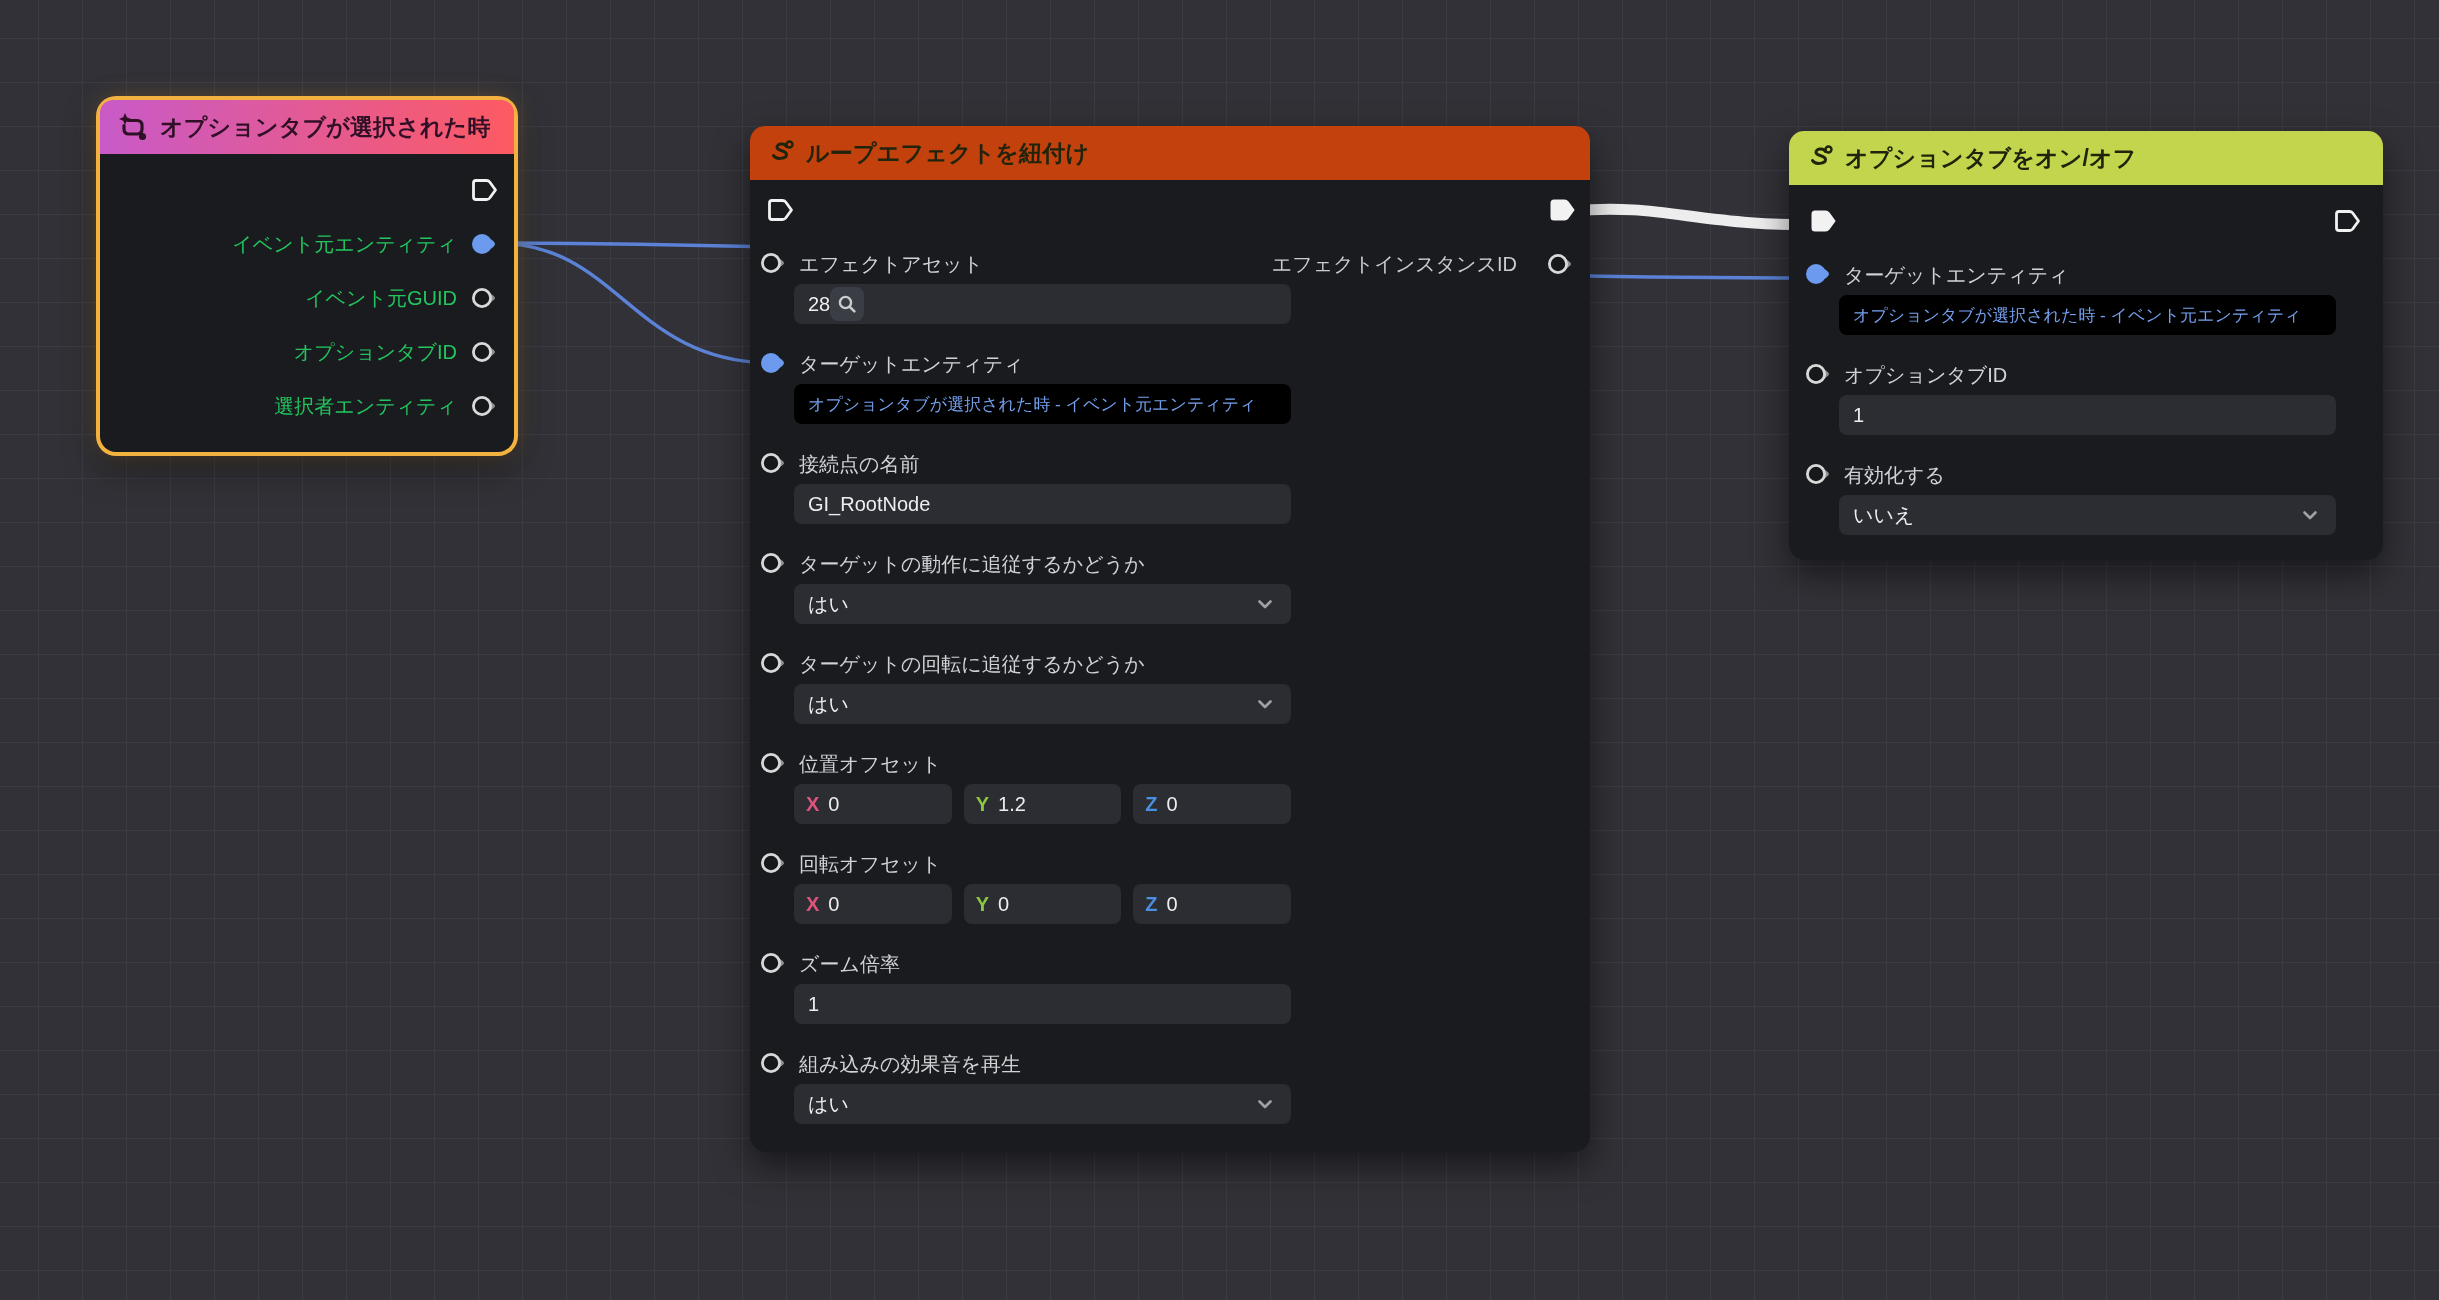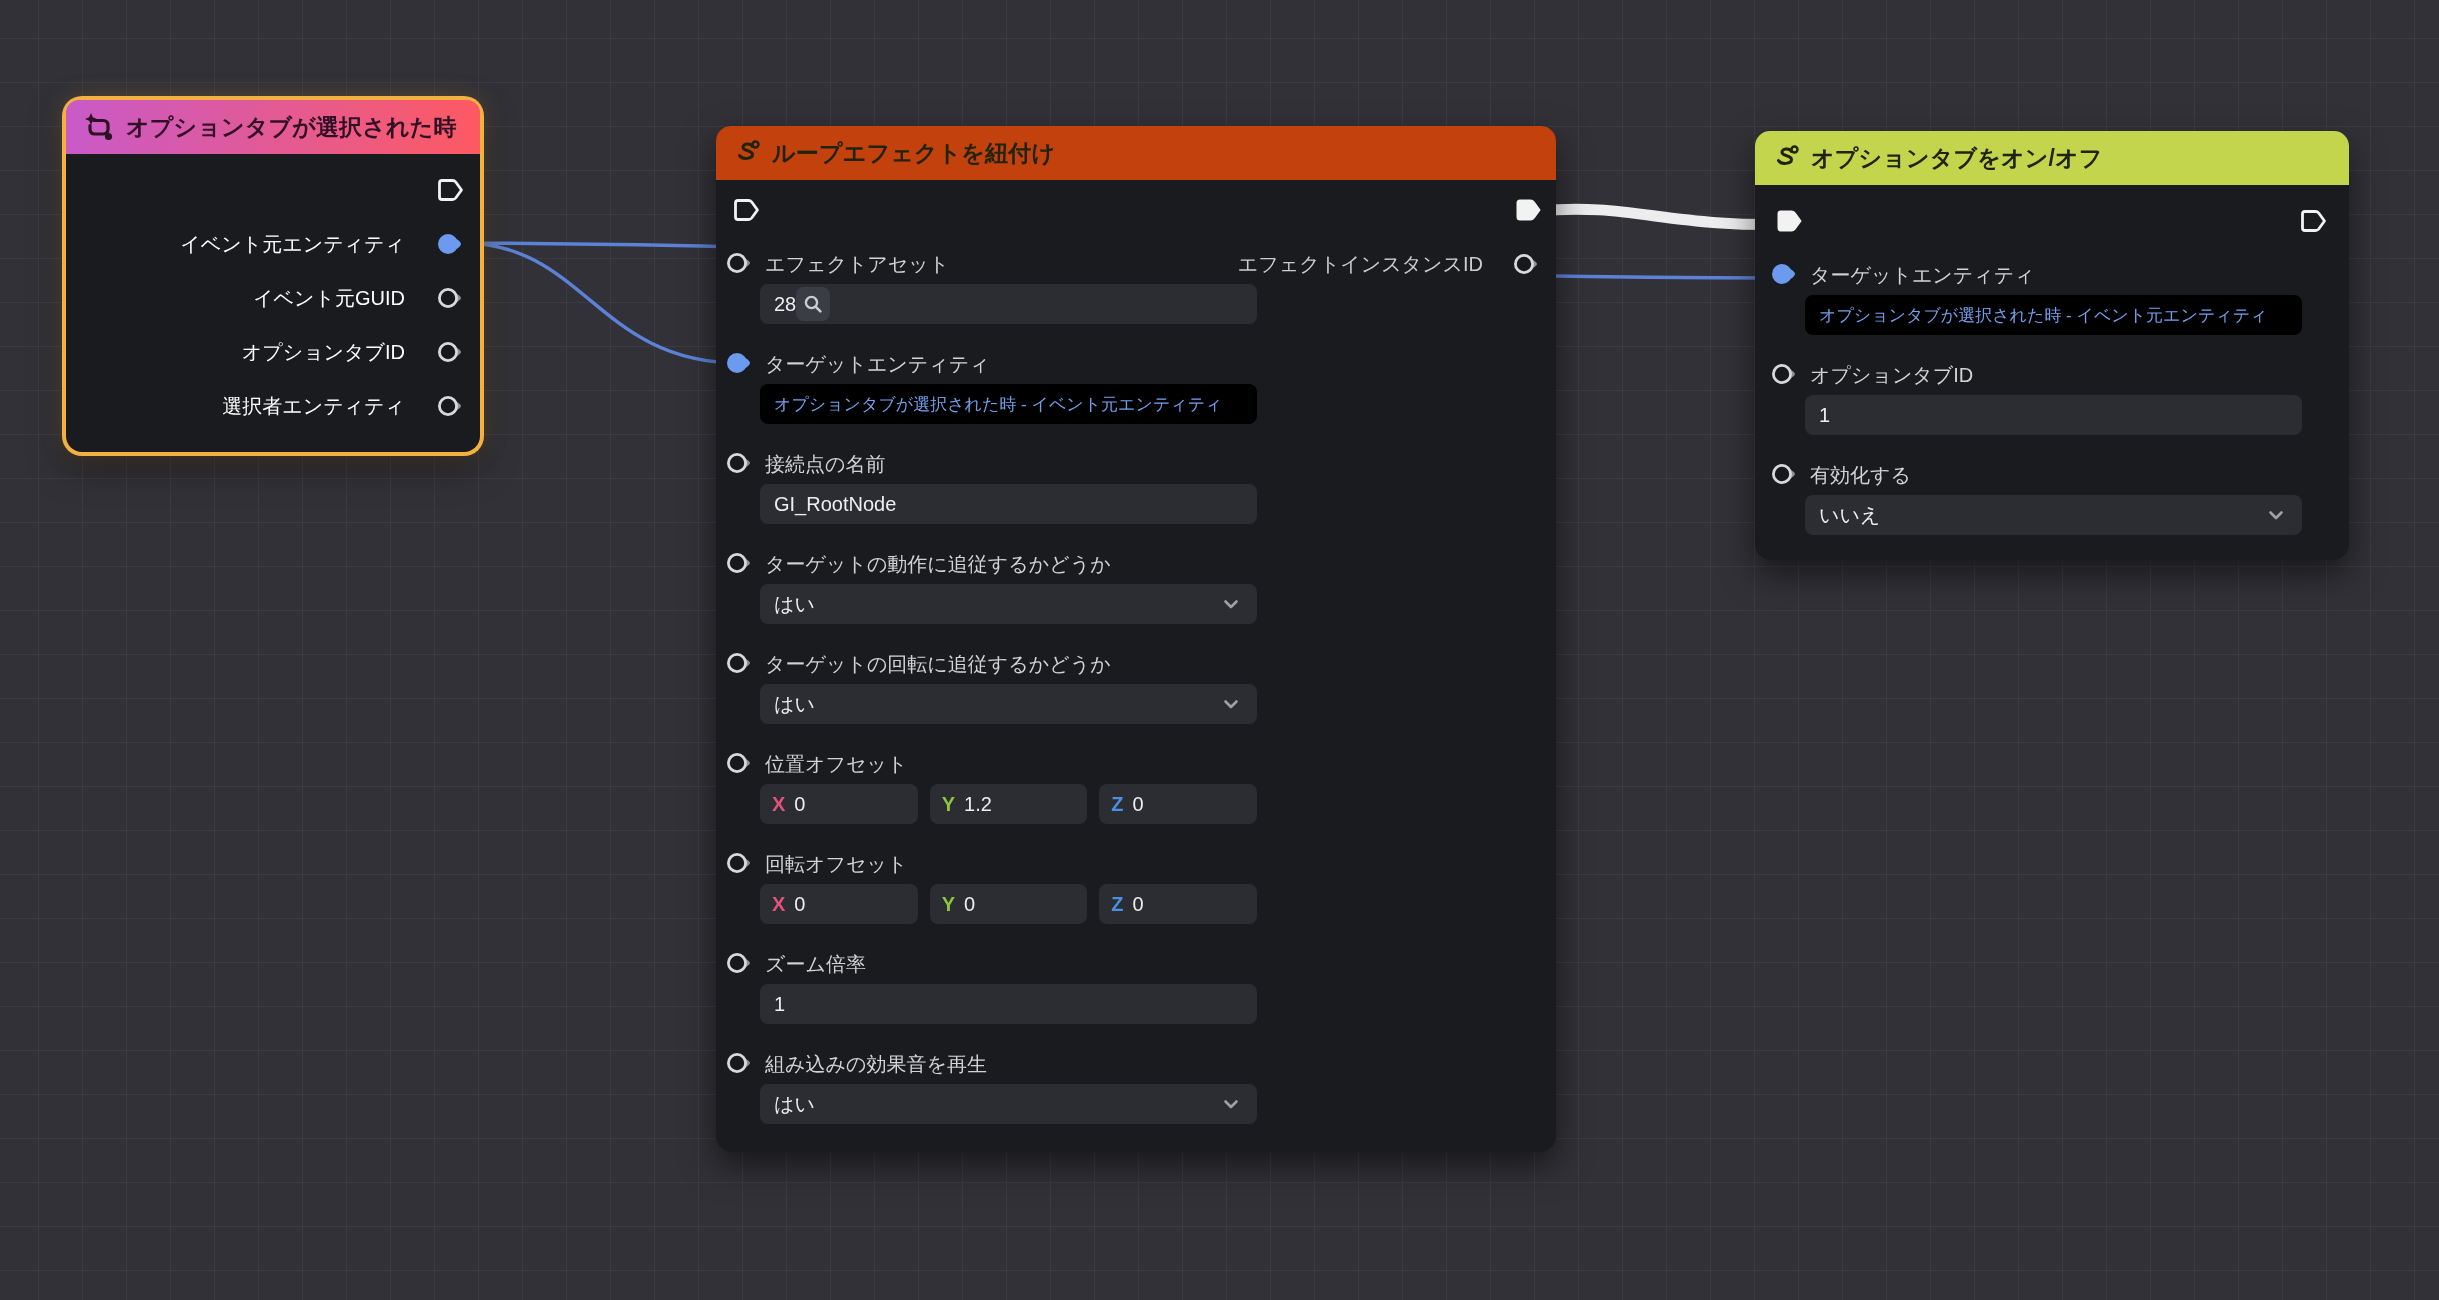--- a/index.html
+++ b/index.html
@@ -19,21 +19,21 @@
   .header{height:54px;display:flex;align-items:center;gap:10px;padding:0 16px;
           border-radius:15px 15px 0 0;font-size:23px;font-weight:600;letter-spacing:.2px;}
   .hicon{width:34px;height:34px;flex:0 0 auto;}
 
   
   .node-event{left:66px;top:100px;width:414px;height:352px;
     box-shadow:0 0 0 4px #f3b13f,0 0 26px rgba(244,170,60,.3),0 14px 34px rgba(0,0,0,.5);}
   .node-event .header{background:linear-gradient(90deg,#c85ac8,#fd5a62);color:#311027;border-radius:13px 13px 0 0;}
   .lrows{padding-top:63px;}
   .port-row{height:54px;display:flex;align-items:center;justify-content:flex-end;
-            gap:30px;padding-right:15px;font-size:20px;color:#ffffff;font-weight:500;}
+            gap:12px;padding-right:15px;font-size:20px;color:#22c55e;font-weight:500;}
   .pico{width:30px;height:30px;flex:0 0 auto;}
   .exec-abs{position:absolute;width:30px;height:30px;}
 
   
   .node-attach{left:716px;top:126px;width:840px;height:1026px;}
   .node-attach .header{background:#c2410c;color:#20240c;}
   .out-row{position:absolute;top:118px;right:15px;height:40px;display:flex;
            align-items:center;gap:28px;font-size:20px;color:#cbccce;font-weight:500;}
   .fields{position:absolute;}
   .node-attach .fields{left:44px;top:124px;width:497px;}
@@ -91,21 +91,21 @@
     <symbol id="ic-search" viewBox="0 0 24 24">
       <circle cx="10.5" cy="10.5" r="5.6" fill="none" stroke="#cbccce" stroke-width="2.4"></circle>
       <path d="M14.8 14.8 L19.4 19.4" stroke="#cbccce" stroke-width="2.6" stroke-linecap="round"></path>
     </symbol>
     <symbol id="ic-chev" viewBox="0 0 24 24">
       <path d="M6.5 9.5 L12 15 L17.5 9.5" fill="none" stroke="#a0a1a4" stroke-width="2.6" stroke-linecap="round" stroke-linejoin="round"></path>
     </symbol>
   </defs>
 </svg>
 
-<div style="position:absolute;inset:0;">
+<div style="position:absolute;inset:0;margin-left:34px;">
 
   <svg class="wires" width="2439" height="1300">
     <path d="M 462 243 C 585 243 597 363 740 363" fill="none" stroke="#5b82d6" stroke-width="3.5"></path>
     <path d="M 462 243 C 1050 246 1200 278 1792 278" fill="none" stroke="#5b82d6" stroke-width="3.5"></path>
     <path d="M 1538 211 C 1632 202 1668 229 1802 224" fill="none" stroke="#ededee" stroke-width="11" stroke-linecap="round"></path>
   </svg>
 
   <div class="node node-event">
     <div class="header">
       <svg class="hicon">

